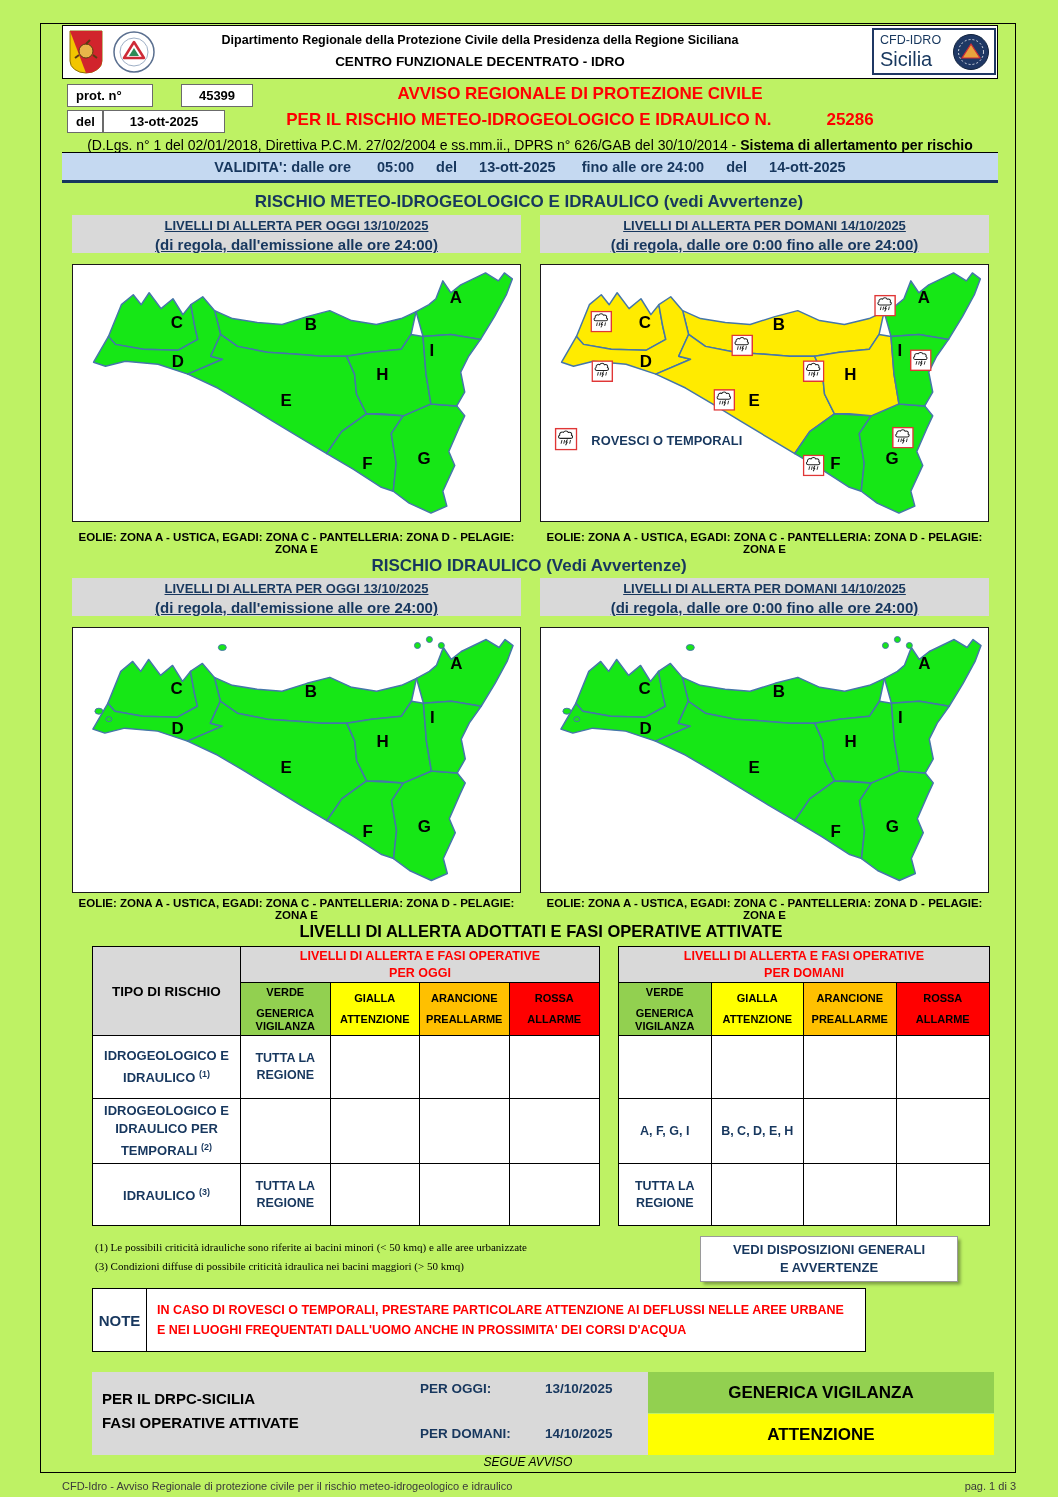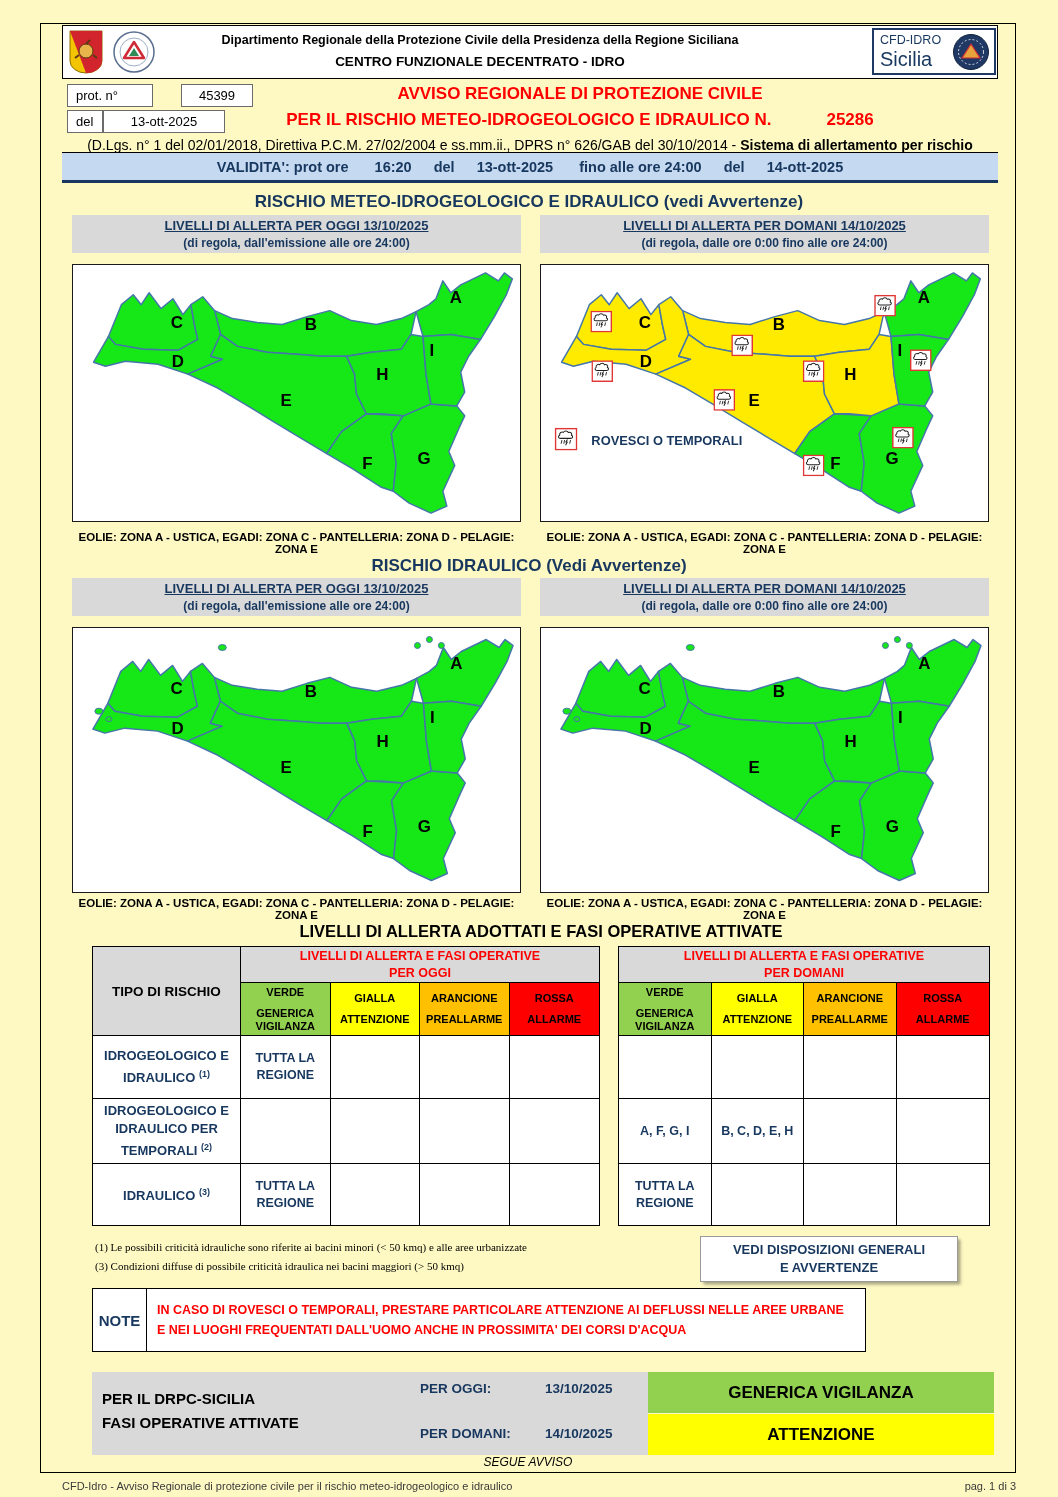--- a/index.html
+++ b/index.html
@@ -1,51 +1,51 @@
 <!DOCTYPE html>
 <html><head>
 <meta charset="utf-8">
 <style>
   html,body{margin:0;padding:0;background:#fff;}
   body{font-family:"Liberation Sans","DejaVu Sans",sans-serif;}
-  #page{position:relative;width:1058px;height:1497px;background:#fef9c3;overflow:hidden;}
+  #page{position:relative;width:1058px;height:1497px;background:#bef264;overflow:hidden;}
   .abs{position:absolute;}
 
   #page-border{left:40px;top:23px;width:976px;height:1450px;border:1.5px solid #000;box-sizing:border-box;}
 
   
   #header-box{left:62px;top:25px;width:936px;height:54px;border:1px solid #000;box-sizing:border-box;background:#fff;}
   #dept-line1{left:150px;top:33px;width:660px;font-size:12.5px;font-weight:bold;text-align:center;color:#000;}
   #dept-line2{left:150px;top:54px;width:660px;font-size:13.5px;font-weight:bold;text-align:center;color:#000;}
   #cfd-box{left:872px;top:28px;width:124px;height:47px;border:2px solid #1F3864;box-sizing:border-box;background:#fff;}
   #cfd-t1{left:880px;top:33px;font-size:12.5px;color:#17375E;}
   #cfd-t2{left:880px;top:48px;font-size:20px;color:#17375E;}
 
   
-  .pbox{border:1px solid #6b6b6b;box-sizing:border-box;background:#fff;font-size:13px;font-weight:normal;color:#000;display:flex;align-items:center;}
+  .pbox{border:1px solid #6b6b6b;box-sizing:border-box;background:#fff;font-size:13px;font-weight:bold;color:#000;display:flex;align-items:center;}
   #prot-label{left:67px;top:84px;width:86px;height:23px;padding-left:8px;}
   #prot-value{left:153px;top:84px;width:72px;height:23px;justify-content:center;margin-left:28px;}
   #del-label{left:67px;top:110px;width:36px;height:23px;padding-left:8px;}
   #del-value{left:103px;top:110px;width:122px;height:23px;justify-content:center;}
 
   #title1{left:240px;top:84px;width:680px;font-size:17px;font-weight:bold;color:#FF0000;text-align:center;}
   #title2{left:240px;top:110px;width:680px;font-size:17px;font-weight:bold;color:#FF0000;text-align:center;}
   #title2 .num{margin-left:55px;}
   #law-line{left:62px;top:137px;width:936px;font-size:14px;color:#000;text-align:center;}
 
   
   #validity{left:62px;top:152px;width:936px;height:31px;background:#C5D9F1;border-top:1px solid #000;border-bottom:3px solid #17375E;box-sizing:border-box;display:flex;align-items:center;justify-content:center;font-size:14.5px;font-weight:bold;color:#17375E;}
   #validity span{white-space:pre;}
   #validity .g1{margin-left:26px;} #validity .g2{margin-left:22px;}
 
   .section-title{width:1058px;left:0;text-align:center;font-size:17px;font-weight:bold;color:#17375E;}
 
   .band{width:449px;height:38px;background:#D9D9D9;box-sizing:border-box;text-align:center;padding-top:3px;}
   .band .h{font-size:13px;font-weight:bold;color:#17375E;text-decoration:underline;}
-  .band .s{font-size:12px;font-weight:bold;color:#17375E;margin-top:3px;}
+  .band .s{font-size:15px;font-weight:bold;color:#17375E;margin-top:3px;text-decoration:underline;}
 
   .map-frame{width:449px;height:258px;border:1.5px solid #1a1a1a;box-sizing:border-box;background:#fff;}
   .map-frame.tall{height:266px;}
   .map-caption{width:449px;text-align:center;font-size:11.5px;font-weight:bold;color:#000;}
   .zone-letter{font:bold 17px "Liberation Sans","DejaVu Sans",sans-serif;fill:#000;}
   .legend-text{font:bold 13px "Liberation Sans","DejaVu Sans",sans-serif;fill:#17375E;}
 
   
   #alert-title{left:0;top:922px;width:1058px;text-align:center;font-size:16.5px;font-weight:bold;color:#000;padding-left:12px;}
   .atable{display:grid;border:1.6px solid #000;box-sizing:border-box;background:#fff;}
@@ -128,22 +128,22 @@
 
   <div id="title1" class="abs">AVVISO REGIONALE DI PROTEZIONE CIVILE</div>
   <div id="title2" class="abs">
     <span>PER IL RISCHIO METEO-IDROGEOLOGICO E IDRAULICO N.</span><span class="num">25286</span>
   </div>
   <div id="law-line" class="abs">
     <span>(D.Lgs. n° 1 del 02/01/2018, Direttiva P.C.M. 27/02/2004 e ss.mm.ii., DPRS n° 626/GAB del 30/10/2014 - </span><b>Sistema di allertamento per rischio idrogeologico e idraulico</b><span>)</span>
   </div>
 
   <div id="validity" class="abs">
-    <span>VALIDITA': prot ore</span>
-    <span class="g1">16:20</span>
+    <span>VALIDITA': dalle ore</span>
+    <span class="g1">05:00</span>
     <span class="g2">del</span>
     <span class="g2">13-ott-2025</span>
     <span class="g1">fino alle ore 24:00</span>
     <span class="g2">del</span>
     <span class="g2">14-ott-2025</span>
   </div>
 
   <div class="abs section-title" style="top:192px">RISCHIO METEO-IDROGEOLOGICO E IDRAULICO (vedi Avvertenze)</div>
   <div class="abs band" style="left:72px;top:215px">
     <div class="h">LIVELLI DI ALLERTA PER OGGI 13/10/2025</div>

